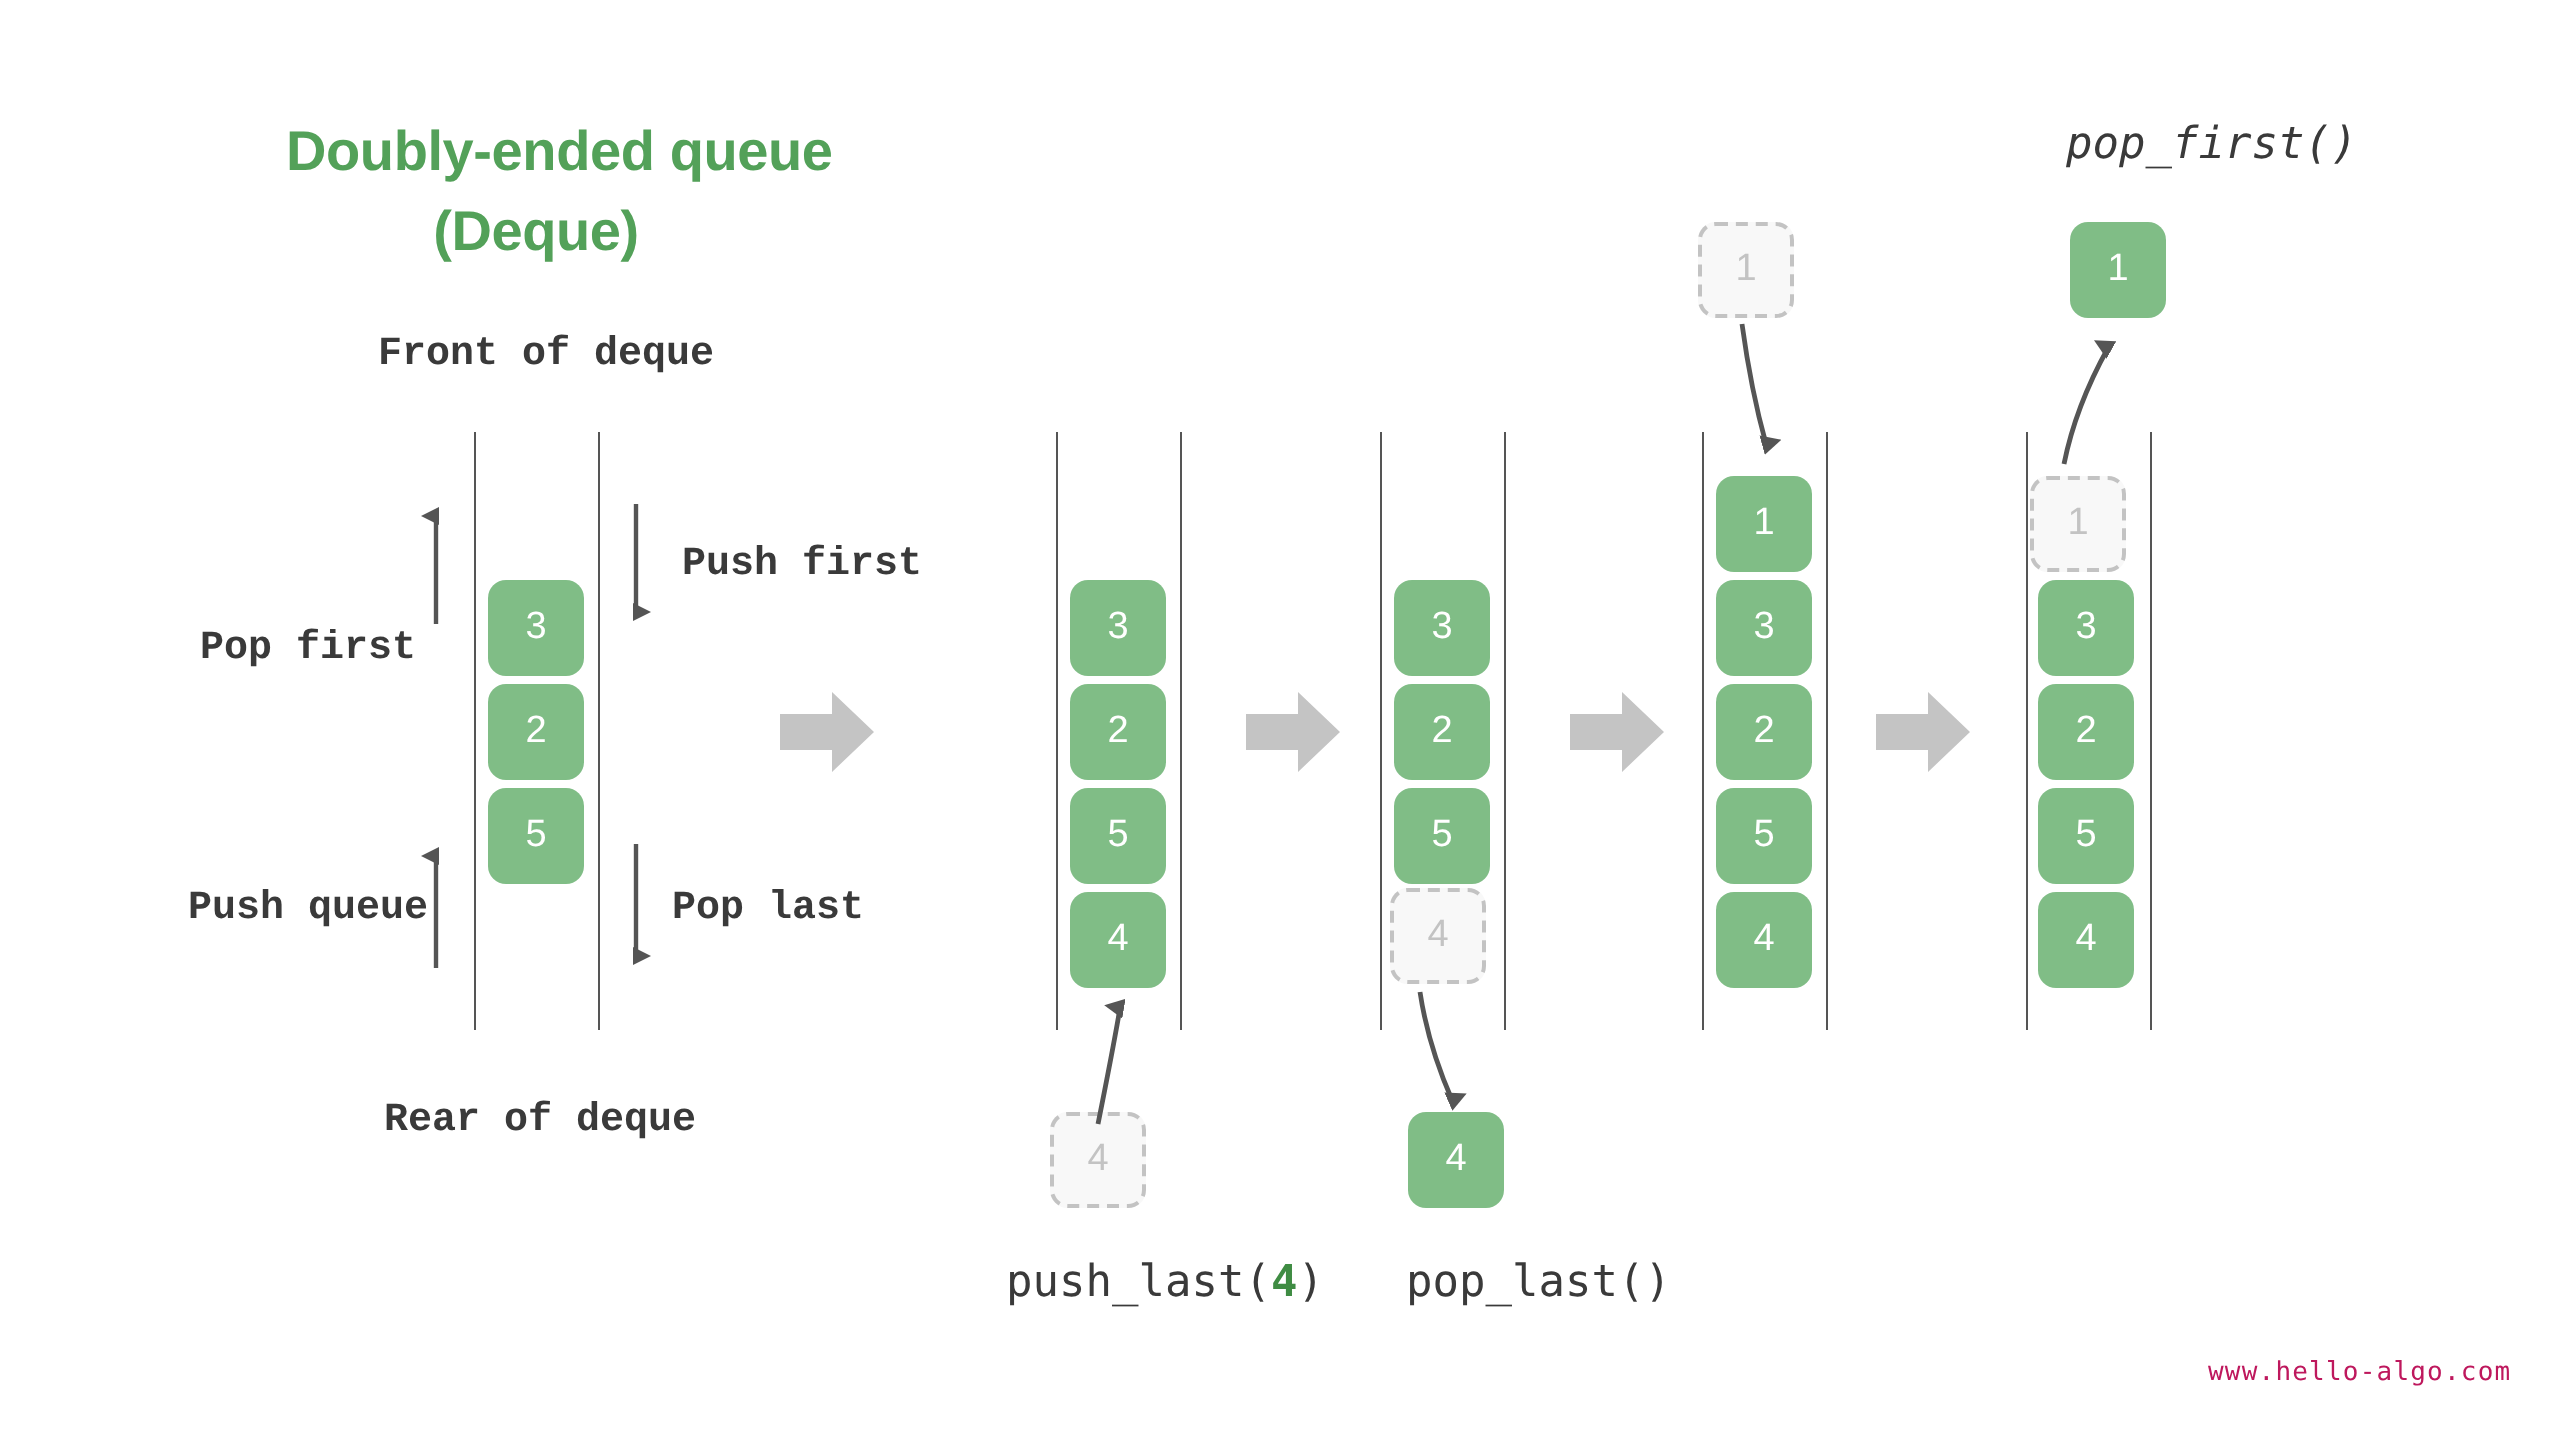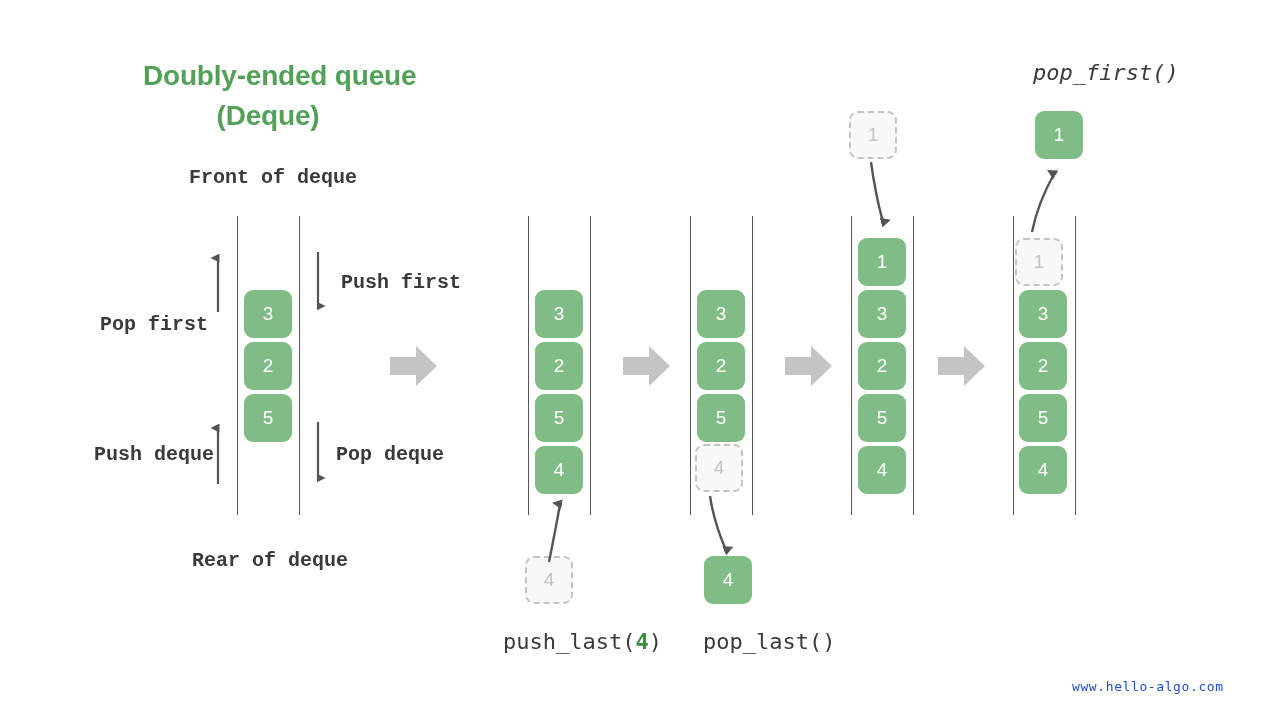--- a/index.html
+++ b/index.html
@@ -41,25 +41,26 @@
     font-size: 22px;
     white-space: nowrap;
     letter-spacing: 0px;
   }
   .mono-label .arg {
     color: #3f8c43;
     font-weight: bold;
   }
   .watermark {
     position: absolute;
-    color: #1d4ed8;
+    color: #be185d;
     font-family: "DejaVu Sans Mono", "Liberation Mono", monospace;
     font-size: 13px;
     white-space: nowrap;
     letter-spacing: 0.6px;
+    margin-left: 32px;
   }
 
   
   .rail {
     position: absolute;
     width: 1px;
     background: #555555;
   }
 
   
@@ -97,22 +98,22 @@
 
 <div id="canvas">
 
   <div class="title-line" style="left:143px; top:60px; width:250px;">Doubly-ended queue</div>
   <div class="title-line" style="left:143px; top:100px; width:250px;">(Deque)</div>
 
   <div class="dark-label" style="left:189px; top:166px;">Front of deque</div>
   <div class="dark-label" style="left:192px; top:549px;">Rear of deque</div>
   <div class="dark-label" style="left:100px; top:271px;margin-top:42px;">Pop first</div>
   <div class="dark-label" style="left:341px; top:271px;">Push first</div>
-  <div class="dark-label" style="left:94px; top:443px;">Push deque</div>
-  <div class="dark-label" style="left:336px; top:443px;">Pop deque</div>
+  <div class="dark-label" style="left:94px; top:443px;">Push queue</div>
+  <div class="dark-label" style="left:336px; top:443px;">Pop last</div>
 
   <svg class="thin-arrow" style="left:206px; top:248px;" width="24" height="68" viewBox="0 0 24 68">
     <defs>
       <marker id="mk-up" markerWidth="9" markerHeight="9" refX="4.5" refY="7.5" orient="auto" markerUnits="userSpaceOnUse">
         <path d="M4.5,0 L9,9 L0,9 Z" fill="#555555"></path>
       </marker>
       <marker id="mk-down" markerWidth="9" markerHeight="9" refX="4.5" refY="7.5" orient="auto" markerUnits="userSpaceOnUse">
         <path d="M4.5,0 L9,9 L0,9 Z" fill="#555555"></path>
       </marker>
     </defs>

